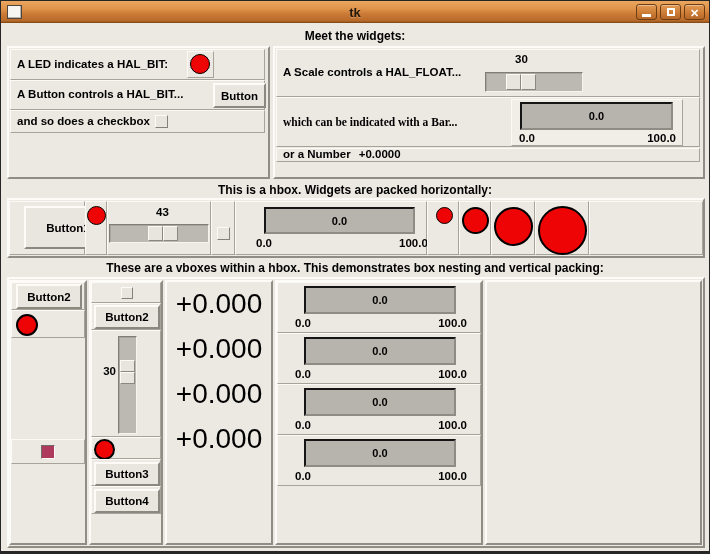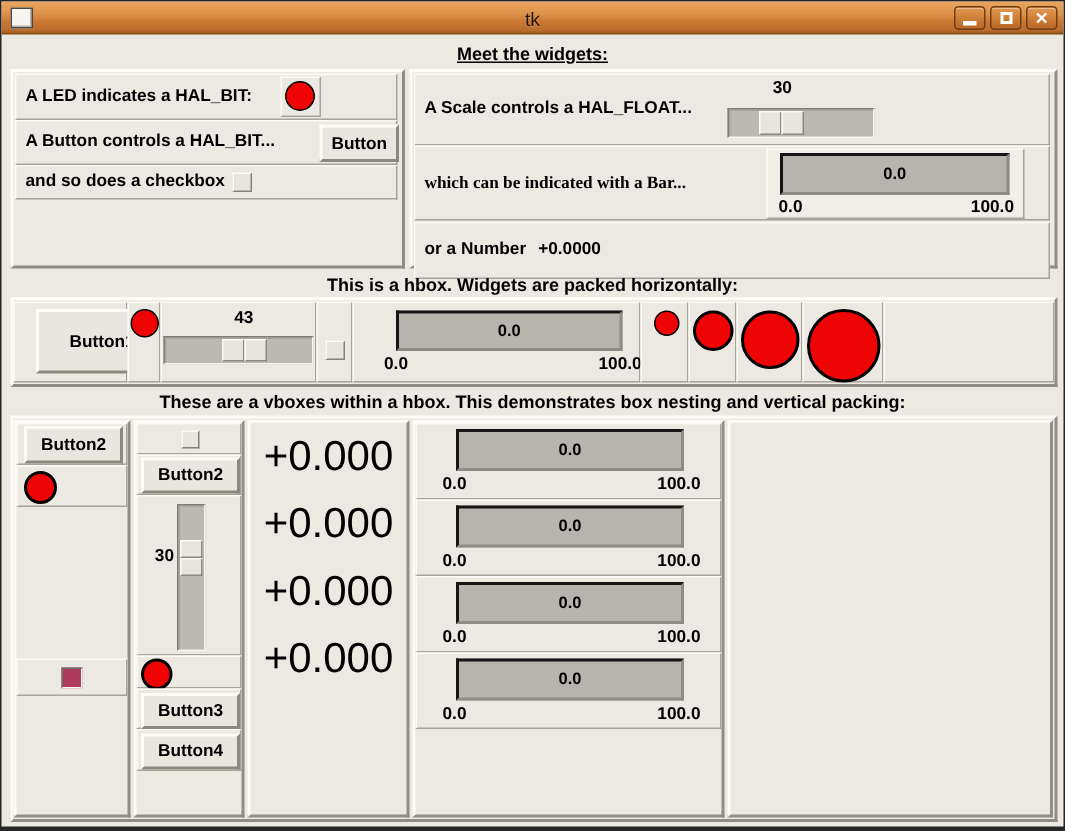--- a/index.html
+++ b/index.html
@@ -20,21 +20,21 @@
     border-bottom: 1px solid #8a4c15;
   }
   .win-icon {
     position: absolute; left: 6px; top: 4px; width: 15px; height: 14px;
     background: #f6f5f2; border: 1px solid #4e463c;
     box-shadow: inset -1px -1px 0 #b9b5ae;
   }
   .win-title {
     position: absolute; left: 0; right: 0; top: 0; height: 22px;
     display: flex; align-items: center; justify-content: center;
-    font-size: 13px; font-weight: normal; color: #241607;
+    font-size: 13px; font-weight: bold; color: #241607;
     text-shadow: 0 1px 0 rgba(255,255,255,.25);
   }
   .win-btns { position: absolute; right: 4px; top: 3px; display: flex; gap: 3px; }
   .win-btn {
     width: 21px; height: 16px; border: 1px solid #6e3d12; border-radius: 3px;
     background: linear-gradient(180deg,#e29a54 0%,#cd7d35 55%,#b76727 100%);
     display: flex; align-items: center; justify-content: center;
     box-shadow: inset 0 1px 0 rgba(255,255,255,.35);
   }
   .glyph-min { width: 9px; height: 3px; background: #fff; margin-top: 7px; }
@@ -103,21 +103,21 @@
         </div>
       <div class="win-btn" title="maximize">
           <span class="glyph-max"></span>
         </div>
       <div class="win-btn" title="close">
           <span class="glyph-x"></span>
         </div>
     </div>
   </div>
 
-  <div class="section-title" style="top:28px;text-decoration:underline;">Meet the widgets:</div>
+  <div class="section-title" style="top:28px;">Meet the widgets:</div>
 
   <div class="f3d" style="left:6px; top:45px; width:263px; height:133px;">
     <div class="cell flexrow" style="left:1px; top:1px; width:255px; height:31px;">
       <span class="lbl" style="margin-left:6px;">A LED indicates a HAL_BIT:</span>
       <div class="cell" style="left:176px; top:1px; width:27px; height:27px;">
         <div class="led" style="left:2px; top:2px; width:20px; height:20px;"></div>
       </div>
     </div>
     <div class="cell flexrow" style="left:1px; top:32px; width:255px; height:30px;">
       <span class="lbl" style="margin-left:6px;">A Button controls a HAL_BIT...</span>
@@ -141,21 +141,21 @@
       </div>
     </div>
     <div class="cell" style="left:1px; top:49px; width:424px; height:50px;">
       <span class="lbl" style="position:absolute; left:6px; top:18px;font-family:Liberation Serif, serif;">which can be indicated with a Bar...</span>
       <div class="panel-light" style="left:234px; top:1px; width:172px; height:47px;">
         <div class="bar" style="left:8px; top:2px; width:153px; height:28px;">0.0</div>
         <span class="bar-min" style="left:7px; top:32px;">0.0</span>
         <span class="bar-max" style="right:6px; top:32px;">100.0</span>
       </div>
     </div>
-    <div class="cell flexrow" style="left:1px; top:100px; width:424px; height:38px;">
+    <div class="cell flexrow" style="left:1px; top:100px; width:424px; height:14px;">
       <span class="lbl" style="margin-left:6px;">or a Number</span>
       <span class="lbl" style="margin-left:8px;text-align:center;">+0.0000</span>
     </div>
   </div>
 
   <div class="section-title" style="top:182px;">This is a hbox. Widgets are packed horizontally:</div>
   <div class="f3d" style="left:6px; top:197px; width:698px; height:60px;">
     <div class="cell" style="left:0; top:1px; width:76px; height:54px;">
       <div class="btn" style="left:14px; top:4px; width:88px; height:43px;">Button1</div>
     </div>

